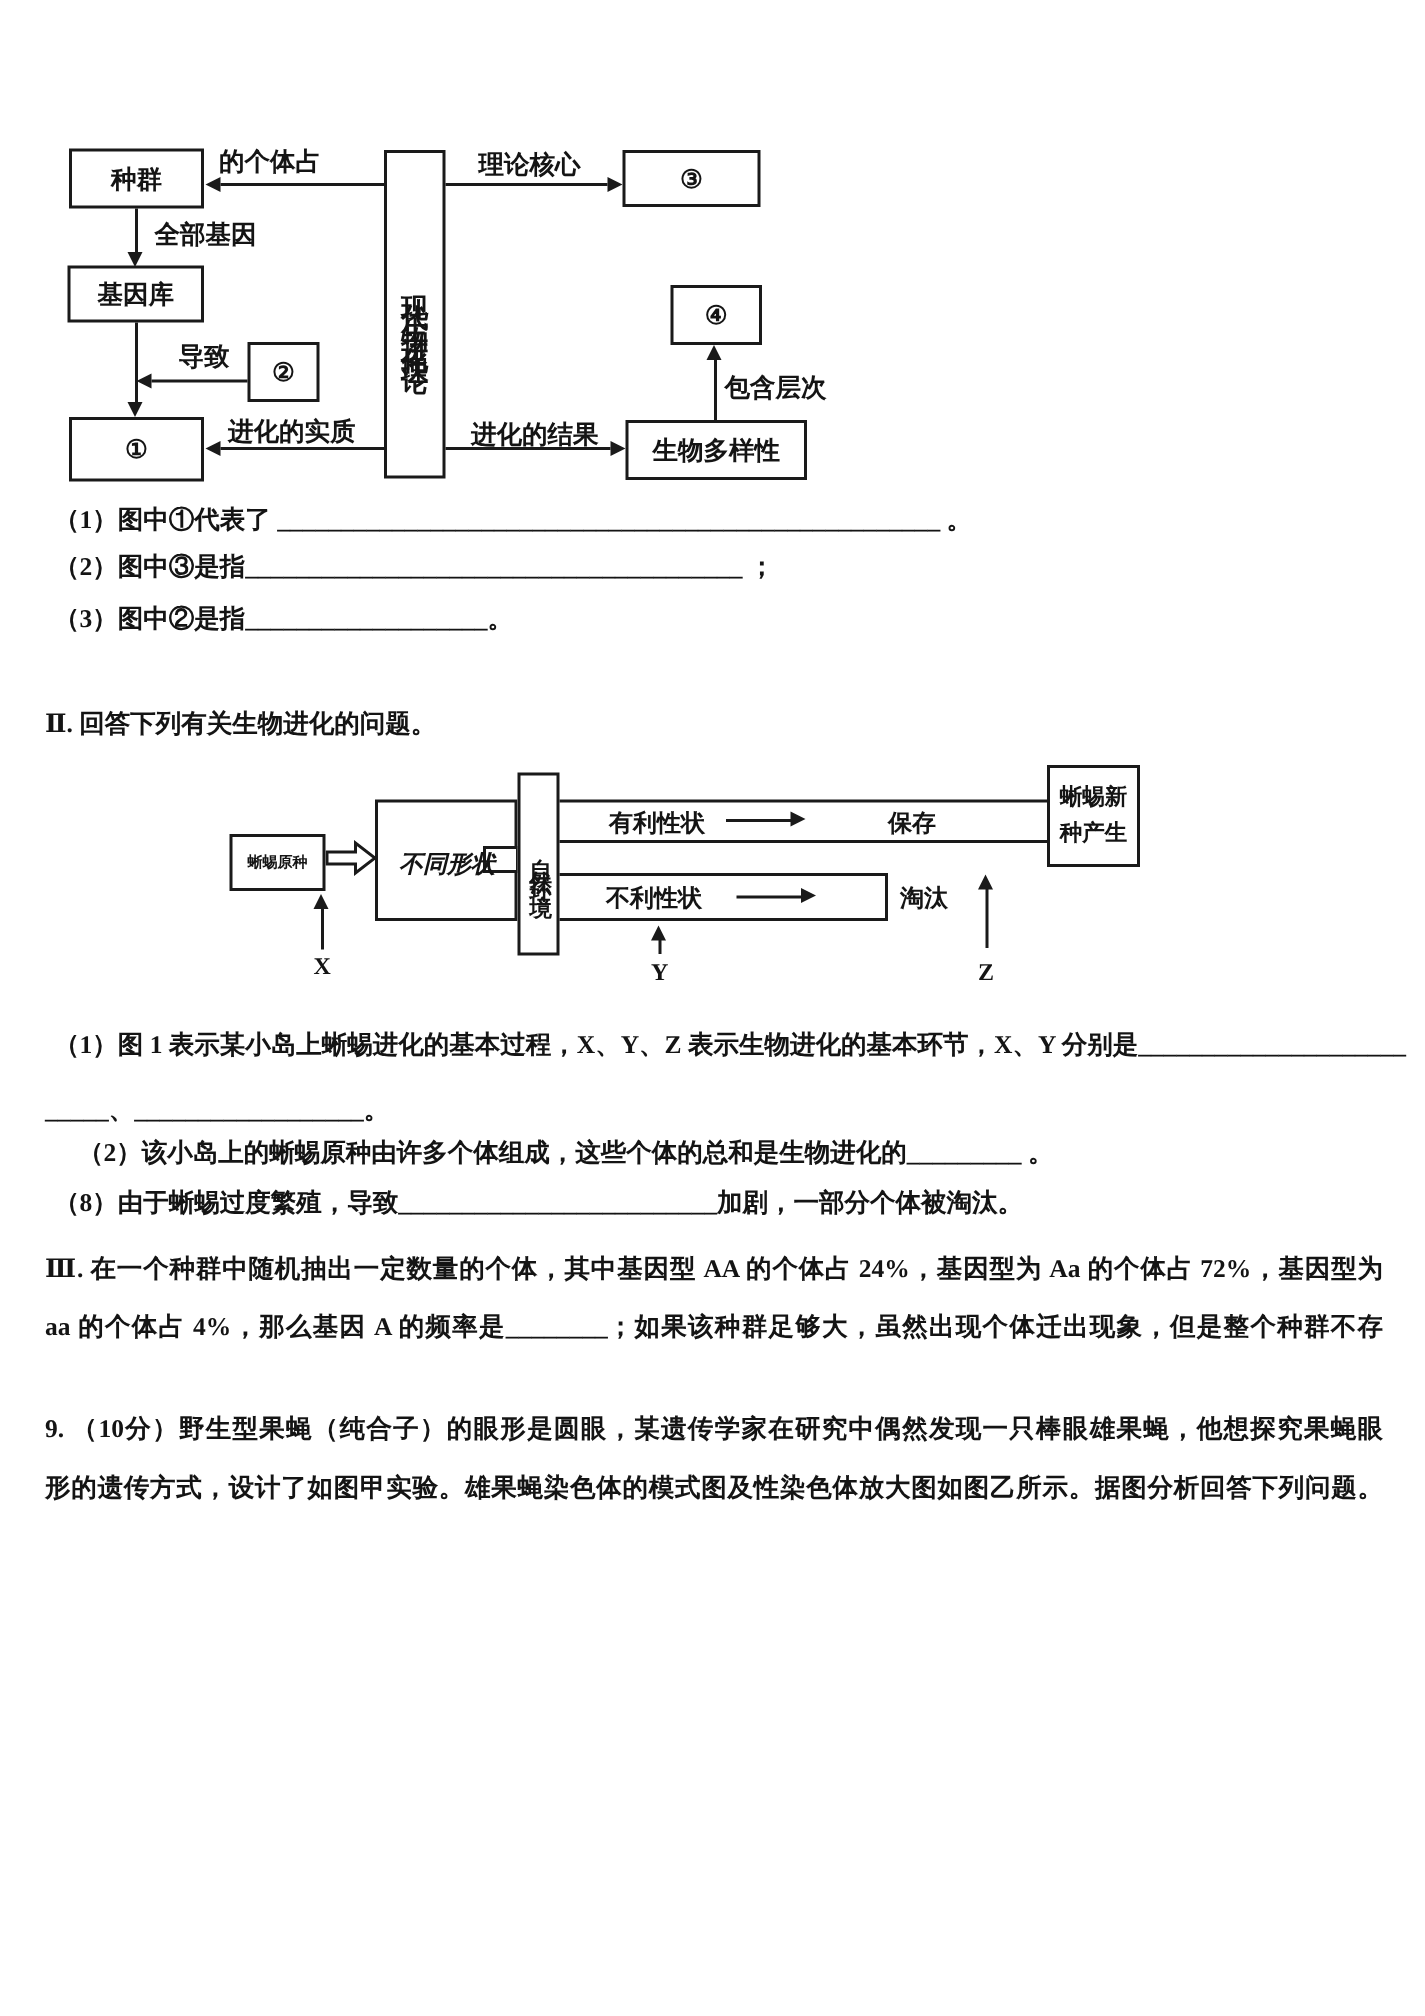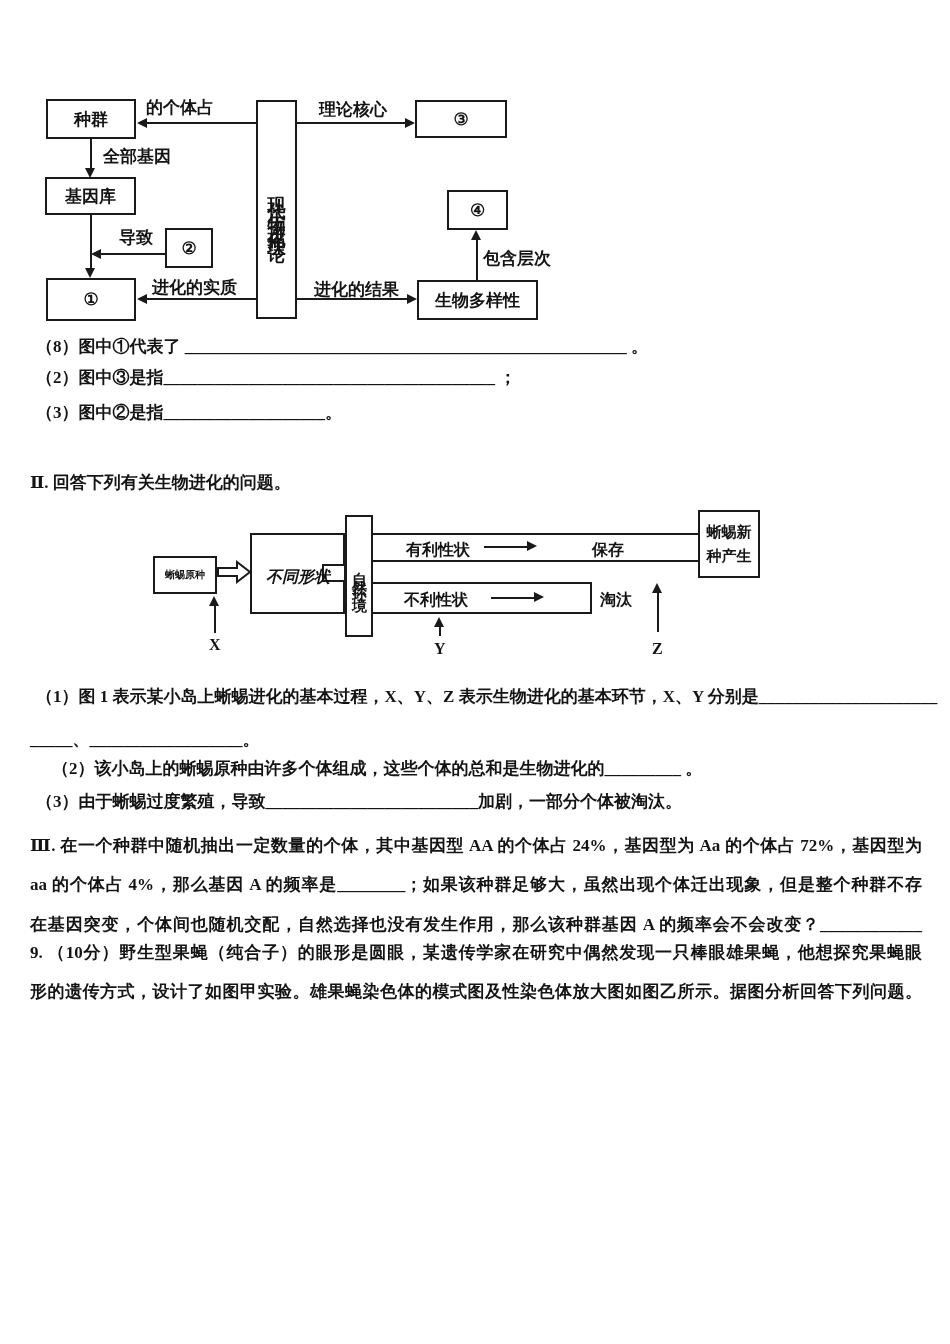--- a/index.html
+++ b/index.html
@@ -72,21 +72,21 @@
     <div>
       <div class="line-h" style="left:297px;top:298px;width:110px;"></div>
       <div class="tri tri-r" style="left:407px;top:294px;"></div>
     </div>
     <div>
       <div class="line-v" style="left:476px;top:239px;height:41px;"></div>
       <div class="tri tri-u" style="left:471px;top:230px;"></div>
     </div>
   </div>
 
-  <div class="qline" style="left:36px;top:336px;">（8）图中①代表了 ____________________________________________________ 。</div>
+  <div class="qline" style="left:36px;top:336px;">（1）图中①代表了 ____________________________________________________ 。</div>
   <div class="qline" style="left:36px;top:367px;">（2）图中③是指_______________________________________ ；</div>
   <div class="qline" style="left:36px;top:402px;">（3）图中②是指___________________。</div>
 
   <div class="qline heading" style="left:30px;top:472px;">Ⅱ. 回答下列有关生物进化的问题。</div>
 
   <div>
     <div class="box" style="left:153px;top:556px;width:64px;height:38px;font-size:10px;">蜥蜴原种</div>
 
     <svg style="position:absolute;left:217px;top:560px;" width="34" height="24" viewBox="0 0 34 24">
       <polygon points="1,8 20,8 20,2 33,12 20,22 20,16 1,16" fill="#ffffff" stroke="#1a1a1a" stroke-width="2"></polygon>
@@ -135,22 +135,21 @@
     </div>
 
     <div class="lbl" style="left:209px;top:634px;font-size:16px;">X</div>
     <div class="lbl" style="left:434px;top:638px;font-size:16px;">Y</div>
     <div class="lbl" style="left:652px;top:638px;font-size:16px;">Z</div>
   </div>
 
   <div class="qline" style="left:36px;top:686px;">（1）图 1 表示某小岛上蜥蜴进化的基本过程，X、Y、Z 表示生物进化的基本环节，X、Y 分别是_____________________</div>
   <div class="qline" style="left:30px;top:729px;">_____、__________________。</div>
   <div class="qline" style="left:52px;top:758px;">（2）该小岛上的蜥蜴原种由许多个体组成，这些个体的总和是生物进化的_________ 。</div>
-  <div class="qline" style="left:36px;top:791px;">（3）由于蜥蜴过度繁殖，导致_________________________加剧，一部分个体被淘汰。</div>
+  <div class="qline" style="left:36px;top:791px;">（8）由于蜥蜴过度繁殖，导致_________________________加剧，一部分个体被淘汰。</div>
 
   <div class="para" style="top:835px;">Ⅲ. 在一个种群中随机抽出一定数量的个体，其中基因型 AA 的个体占 24%，基因型为 Aa 的个体占 72%，基因型为</div>
   <div class="para" style="top:874px;">aa 的个体占 4%，那么基因 A 的频率是________；如果该种群足够大，虽然出现个体迁出现象，但是整个种群不存</div>
-  <div class="para" style="top:914px;">在基因突变，个体间也随机交配，自然选择也没有发生作用，那么该种群基因 A 的频率会不会改变？____________</div>
 
   <div class="para" style="top:942px;">9. （10分）野生型果蝇（纯合子）的眼形是圆眼，某遗传学家在研究中偶然发现一只棒眼雄果蝇，他想探究果蝇眼</div>
   <div class="para" style="top:981px;">形的遗传方式，设计了如图甲实验。雄果蝇染色体的模式图及性染色体放大图如图乙所示。据图分析回答下列问题。</div>
 
 </div>
 
 </body></html>

